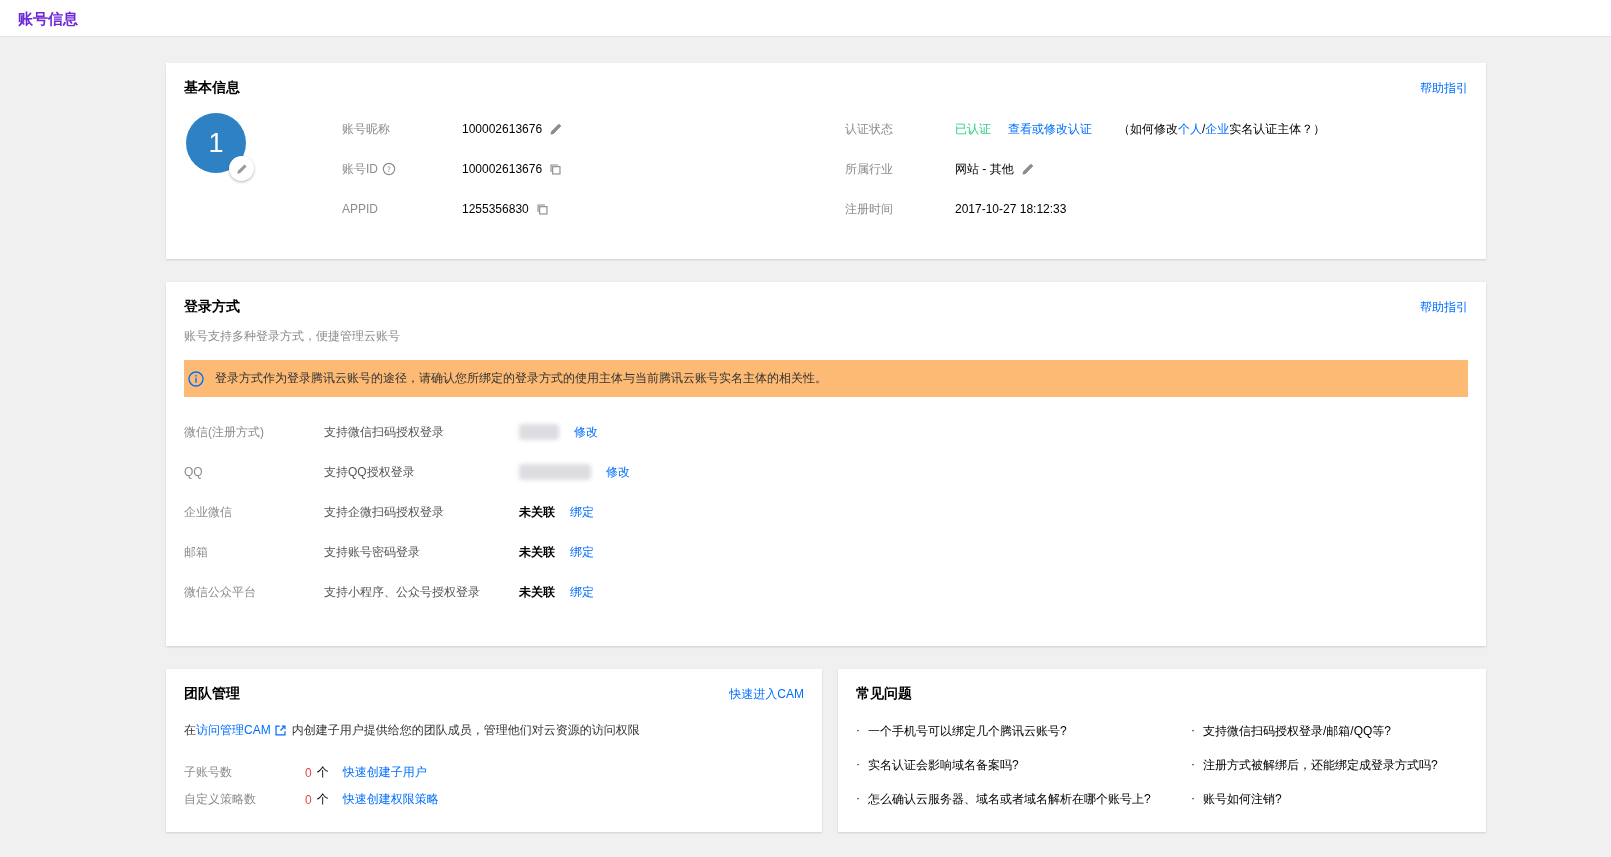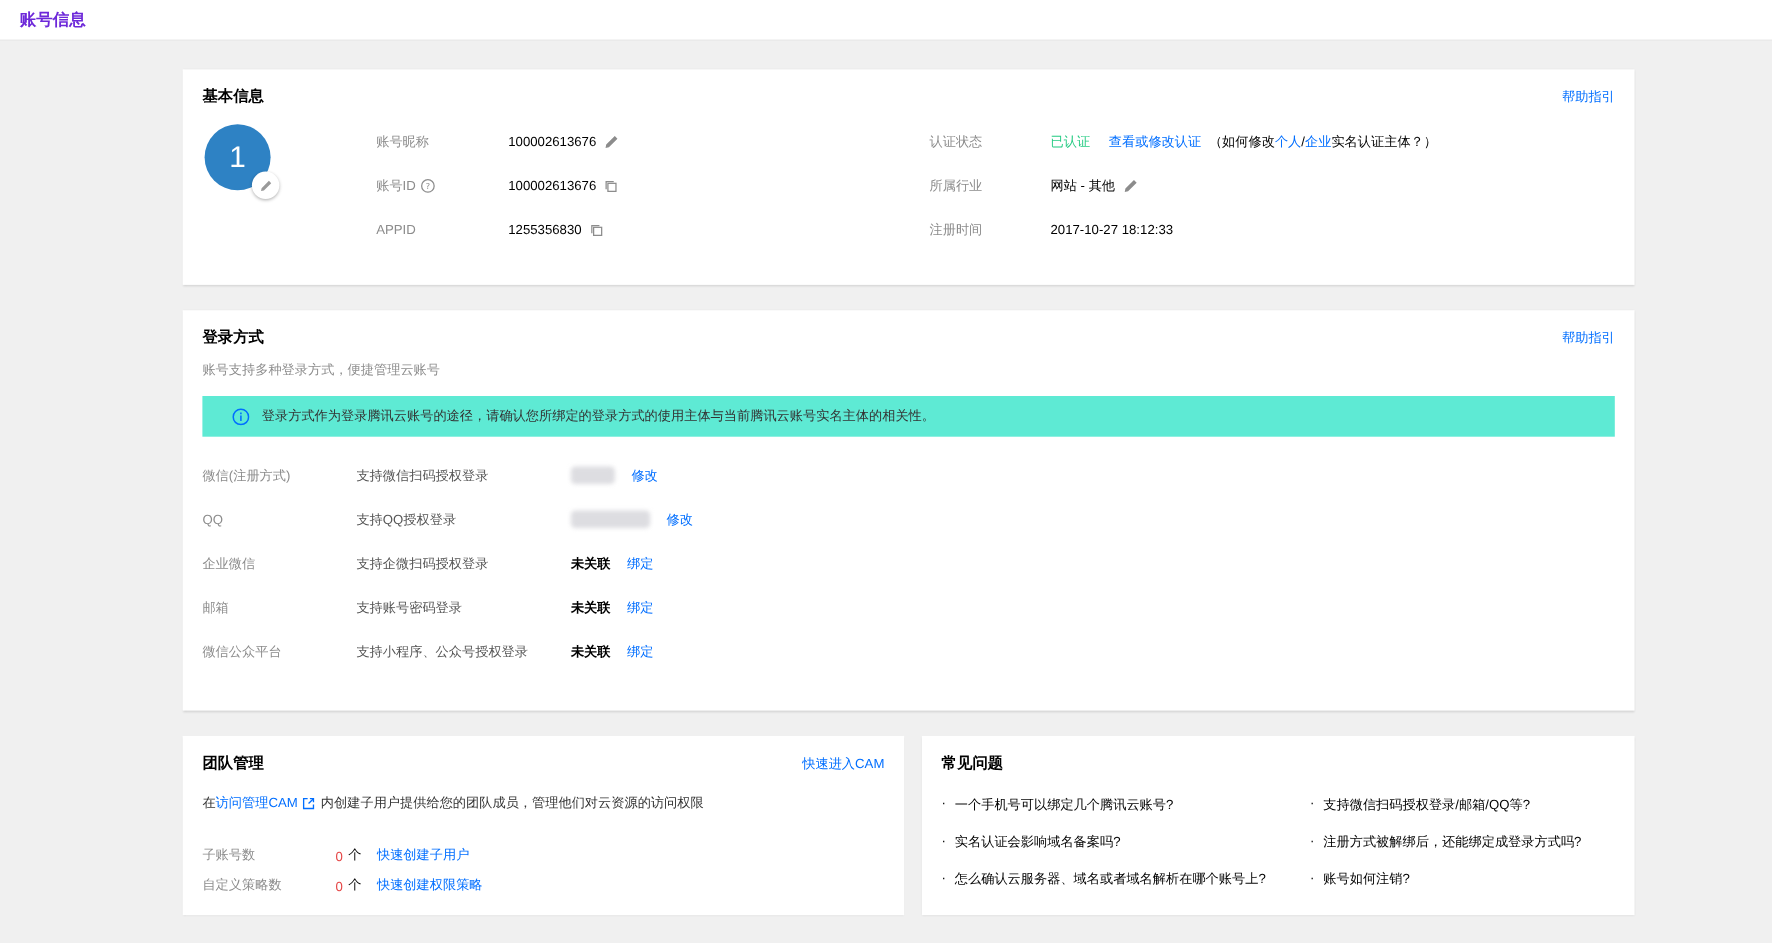--- a/index.html
+++ b/index.html
@@ -44,49 +44,49 @@
   }
   .info-cols { display:flex; flex:1; }
   .info-col-left { width:503px; }
   .info-col-right { flex:1; }
   .info-row { display:flex; height:40px; align-items:center; }
   .info-label { width:120px; color:#8c8c8c; display:flex; align-items:center; gap:4px; }
   .info-col-right .info-label { width:110px; }
   .info-value { color:#000; display:flex; align-items:center; gap:7px; white-space:nowrap; }
   .icon-btn { display:inline-flex; align-items:center; cursor:pointer; }
   .auth-ok { color:#29cc85; margin-right:10px; }
-  .auth-note { color:#000; margin-left:0; }
+  .auth-note { color:#000; margin-left:19px; }
 
   
   .login-card { padding-bottom:34px; }
   .login-subtitle { color:#8c8c8c; margin-top:12px; }
   .notice-banner {
-    margin-top:15px; background:#5eead4; height:37px;
-    display:flex; align-items:center; padding-left:27px; gap:11px;
+    margin-top:15px; background:#fdba74; height:37px;
+    display:flex; align-items:center; padding-left:4px; gap:11px;
     color:#333;
   }
   .login-rows { margin-top:15px; }
   .login-row { display:flex; height:40px; align-items:center; }
   .login-label { width:140px; color:#8c8c8c; }
   .login-desc { width:195px; color:#555; }
   .login-value { display:flex; align-items:center; }
   .masked { background:#dddde1; border-radius:4px; height:16px; filter:blur(2px); }
   .masked.m1 { width:40px; }
   .masked.m2 { width:72px; }
   .not-linked { font-weight:bold; color:#000; }
   .login-action { margin-left:15px; }
 
   
   .bottom-row { display:flex; gap:16px; }
   .team-card { width:656px; padding-bottom:16px; }
   .faq-card { flex:1; padding-bottom:24px; }
   .team-desc { margin-top:19px; color:#333; display:flex; align-items:center; flex-wrap:nowrap; white-space:nowrap; }
   .ext-icon { margin:0 5px 0 3px; display:inline-flex; }
   .team-stats { margin-top:20px; }
-  .stat-row { display:flex; align-items:flex-end; height:27px; }
+  .stat-row { display:flex; align-items:center; height:27px; }
   .stat-label { width:121px; color:#8c8c8c; }
   .stat-count { color:#e54545; }
   .stat-unit { color:#000; margin:0 14px 0 5px; }
   .faq-body { display:flex; margin-top:20px; }
   .faq-col1 { width:335px; }
   .faq-col2 { flex:1; }
   .faq-item { display:flex; margin-bottom:17px; color:#000; cursor:pointer; }
   .faq-item:last-child { margin-bottom:0; }
   .faq-bullet { margin-right:8px; color:#000; }
 

